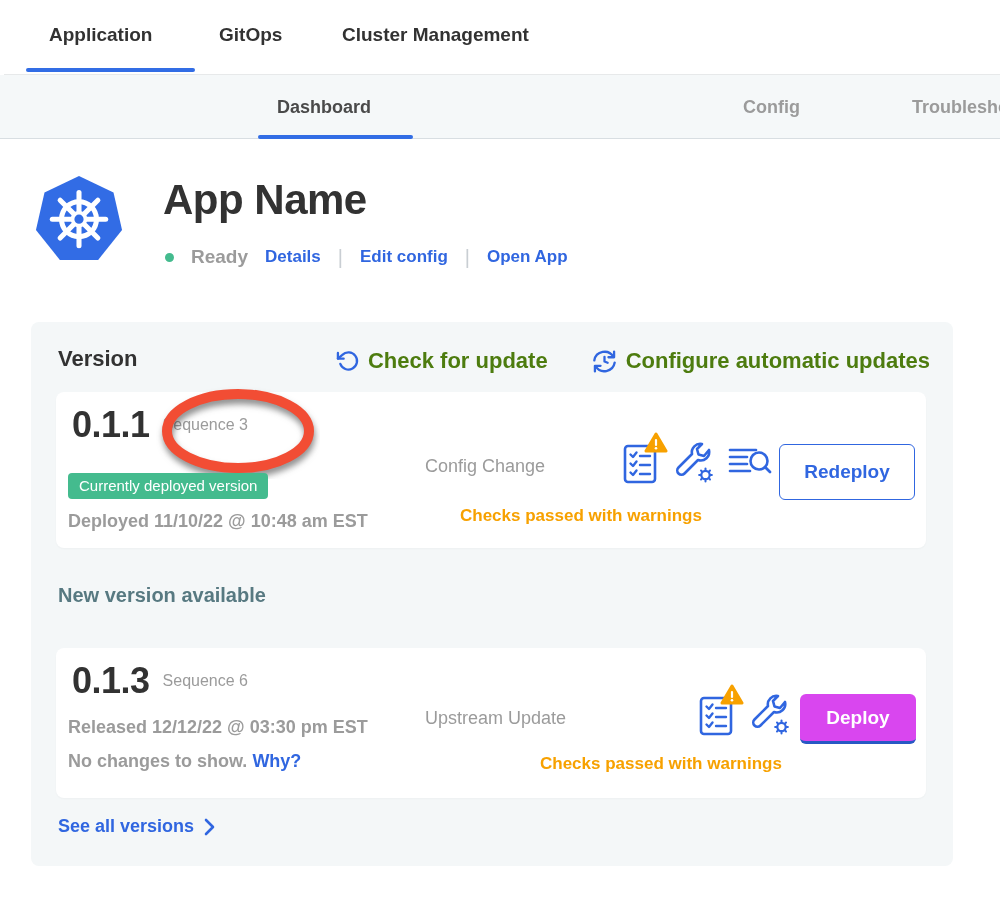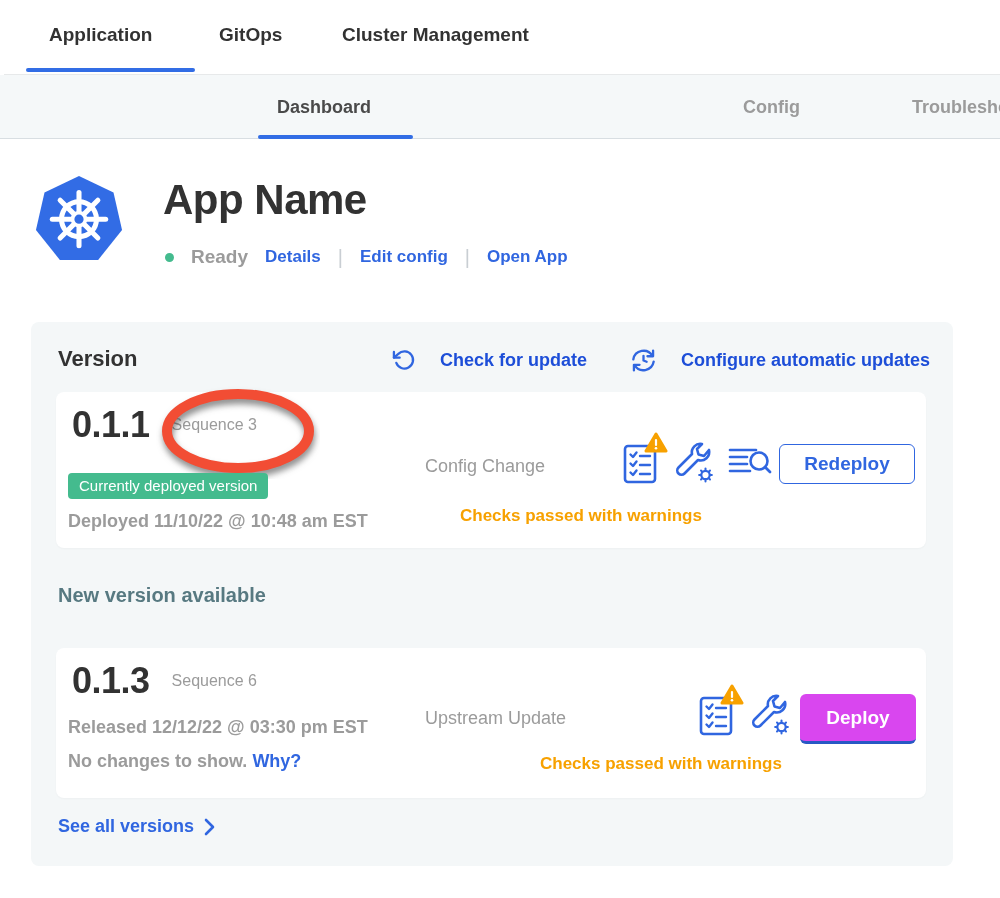--- a/index.html
+++ b/index.html
@@ -36,44 +36,44 @@
   .hdr-link { font-size:17px; font-weight:700; color:#3066e0; cursor:pointer; text-decoration:none; }
   .hdr-sep { color:#c9ced3; font-size:20px; font-weight:300; }
 
   
   .gray-card { position:absolute; left:31px; top:322px; width:922px; height:544px;
     background:#f4f7f8; border-radius:8px; }
   .section-heading { position:absolute; left:27px; top:24px; font-size:22px;
     font-weight:800; color:#323232; }
   .update-links { position:absolute; right:23px; top:26px; display:flex;
     align-items:center; gap:44px; }
-  .blue-action { display:flex; align-items:center; gap:25px; color:#1d4ed8;
-    font-size:18px; font-weight:700; cursor:pointer; }
+  .blue-action { display:flex; align-items:center; gap:9px; color:#4d7c0f;
+    font-size:22px; font-weight:700; cursor:pointer; }
 
   .white-card { position:absolute; left:25px; width:870px; background:#ffffff;
     border-radius:8px; box-shadow:0 1px 2px rgba(0,0,0,0.03); }
   .card-current { top:70px; height:156px; }
   .card-new { top:326px; height:150px; }
 
   .version-row { position:absolute; left:16px; top:12px; display:flex;
-    align-items:center; gap:22px; }
+    align-items:center; gap:13px; }
   .version-number { font-size:36px; font-weight:800; color:#323232; letter-spacing:-0.5px; }
   .sequence { font-size:16px; font-weight:400; color:#9b9b9b; }
   .deployed-badge { position:absolute; left:12px; top:81px; background:#44bb8e;
     color:#ffffff; font-size:15px; font-weight:400; padding:4px 11px 5px;
     border-radius:4px; }
   .meta-text { position:absolute; left:12px; font-size:18px; font-weight:600; color:#9b9b9b; }
   .source-label { position:absolute; font-size:18px; font-weight:400; color:#9b9b9b; }
   .icon-row { position:absolute; display:flex; align-items:center; gap:13px; height:52px; }
   .checks-text { position:absolute; width:350px; text-align:left; font-size:17px;
     font-weight:700; color:#f7a100; }
   .btn { display:flex; align-items:center; justify-content:center;
     font-size:19px; font-weight:700; border-radius:6px; cursor:pointer;
     font-family:inherit; }
-  .btn-outline { position:absolute; left:723px; top:52px; width:136px; height:40px;
+  .btn-outline { position:absolute; left:723px; top:52px; width:136px; height:56px;
     background:#ffffff; border:1.5px solid #3066e0; color:#3066e0; }
   .btn-solid { position:absolute; left:744px; top:46px; width:116px; height:50px;
     background:#d946ef; border:none; border-bottom:3px solid #2858c4; color:#ffffff; }
 
   .new-heading { position:absolute; left:27px; top:262px; font-size:20px;
     font-weight:700; color:#577981; }
   .see-all { position:absolute; left:27px; top:494px; display:flex; align-items:center;
     gap:10px; color:#3066e0; font-size:18px; font-weight:700; cursor:pointer; }
 
   .annotation-ellipse { position:absolute; left:100px; top:-9px; pointer-events:none; }

